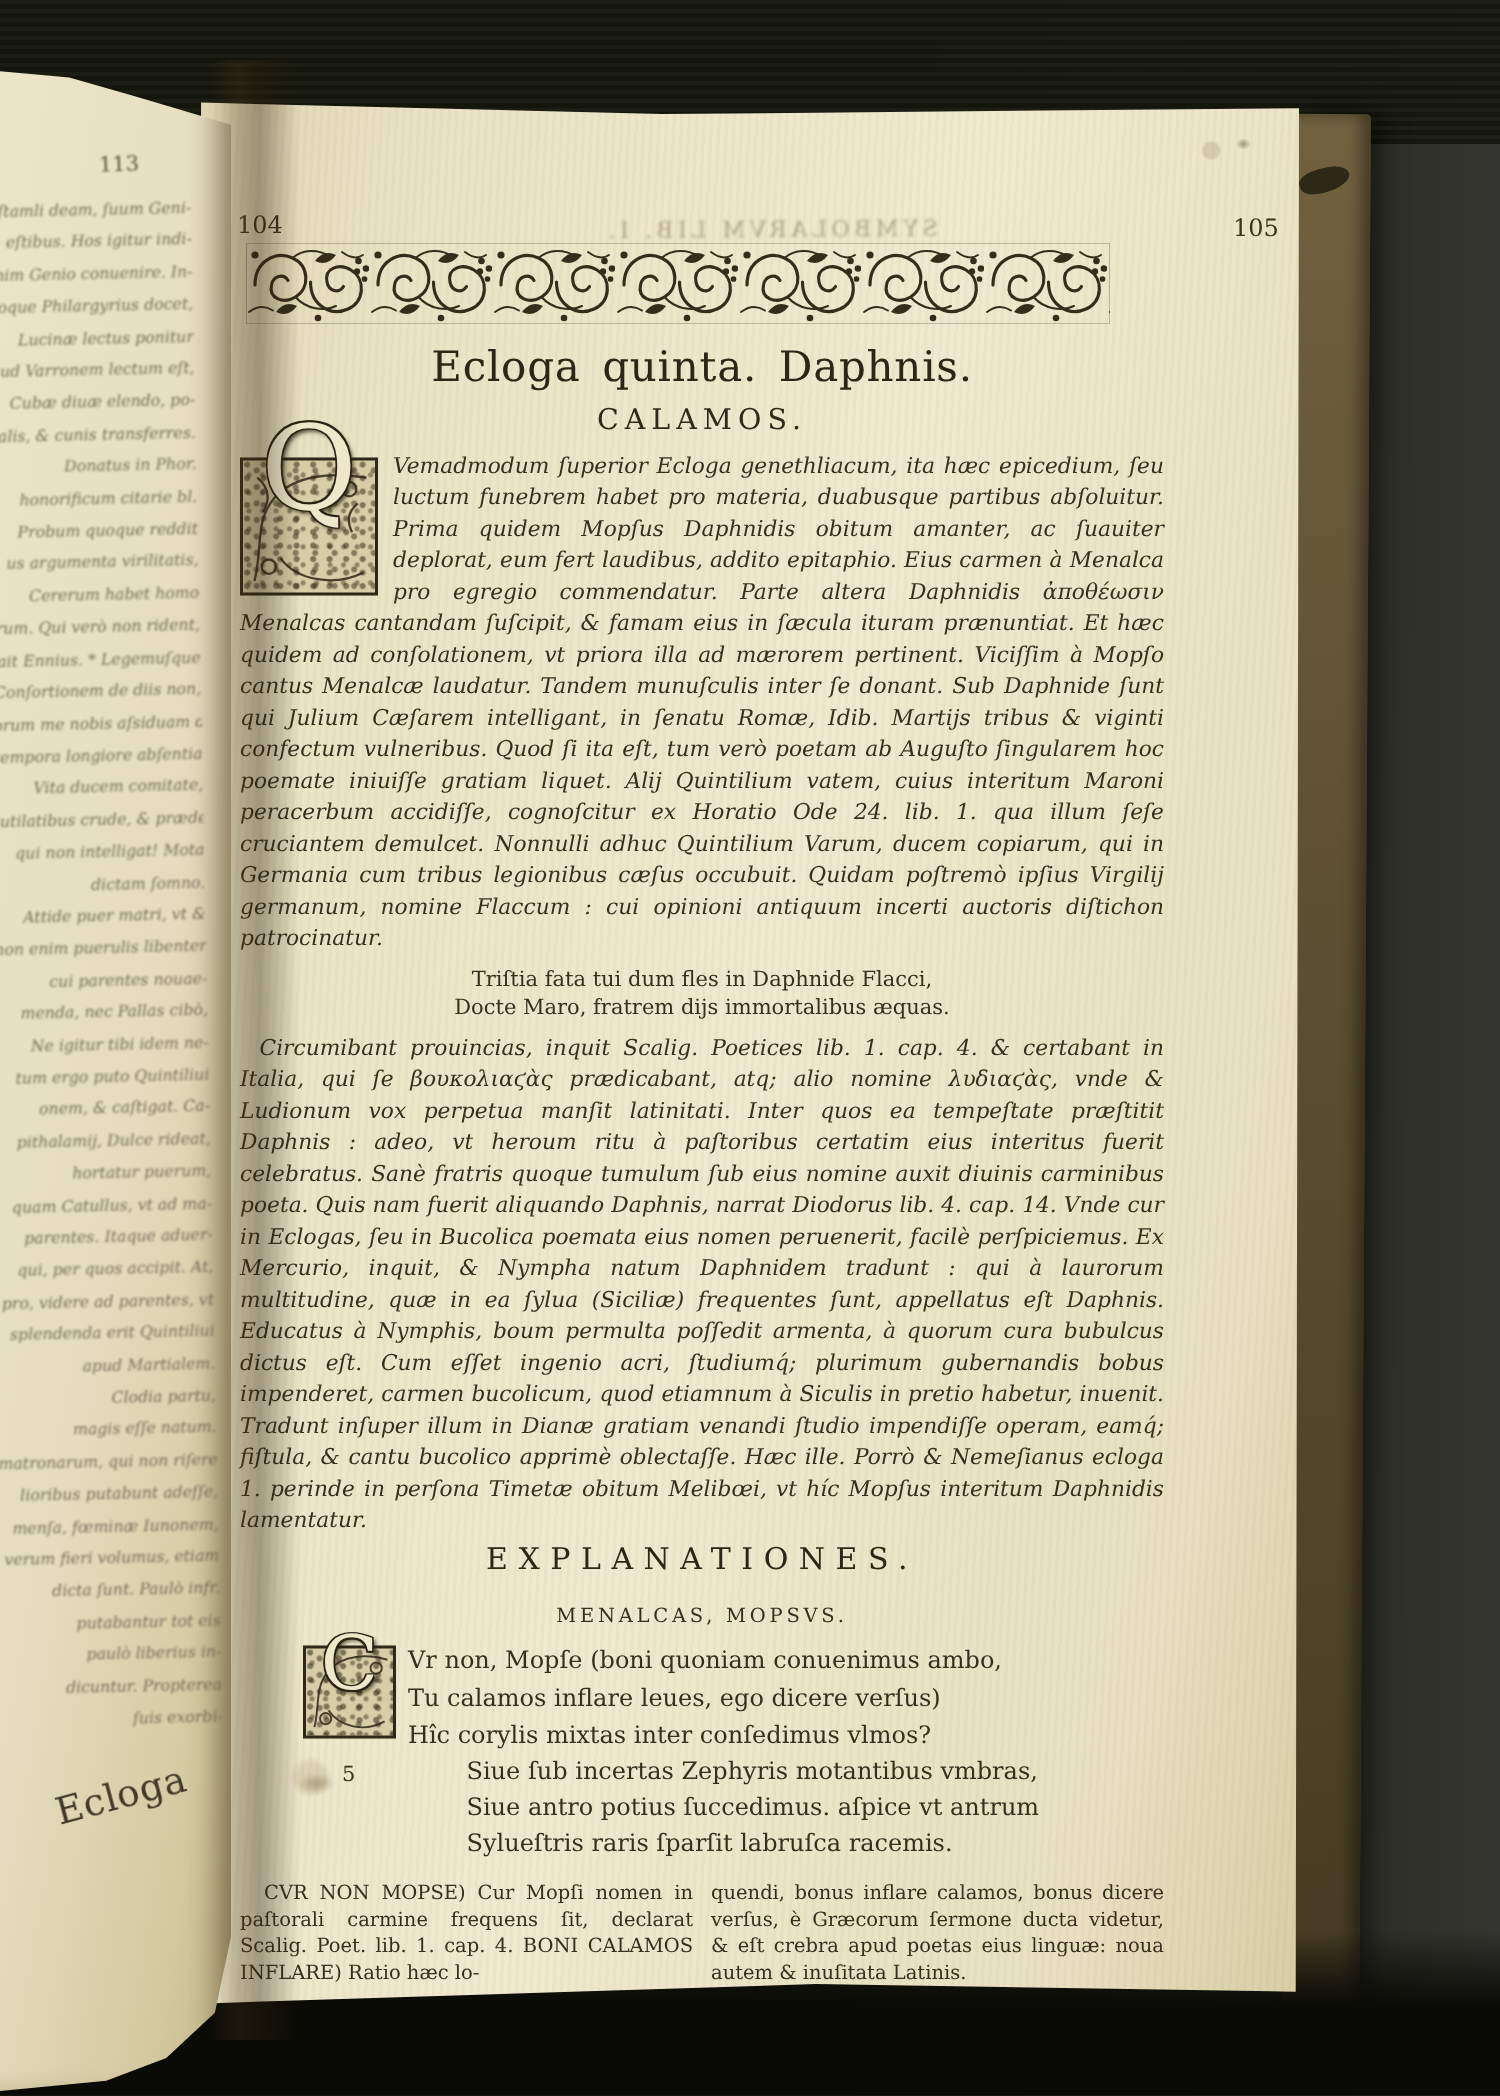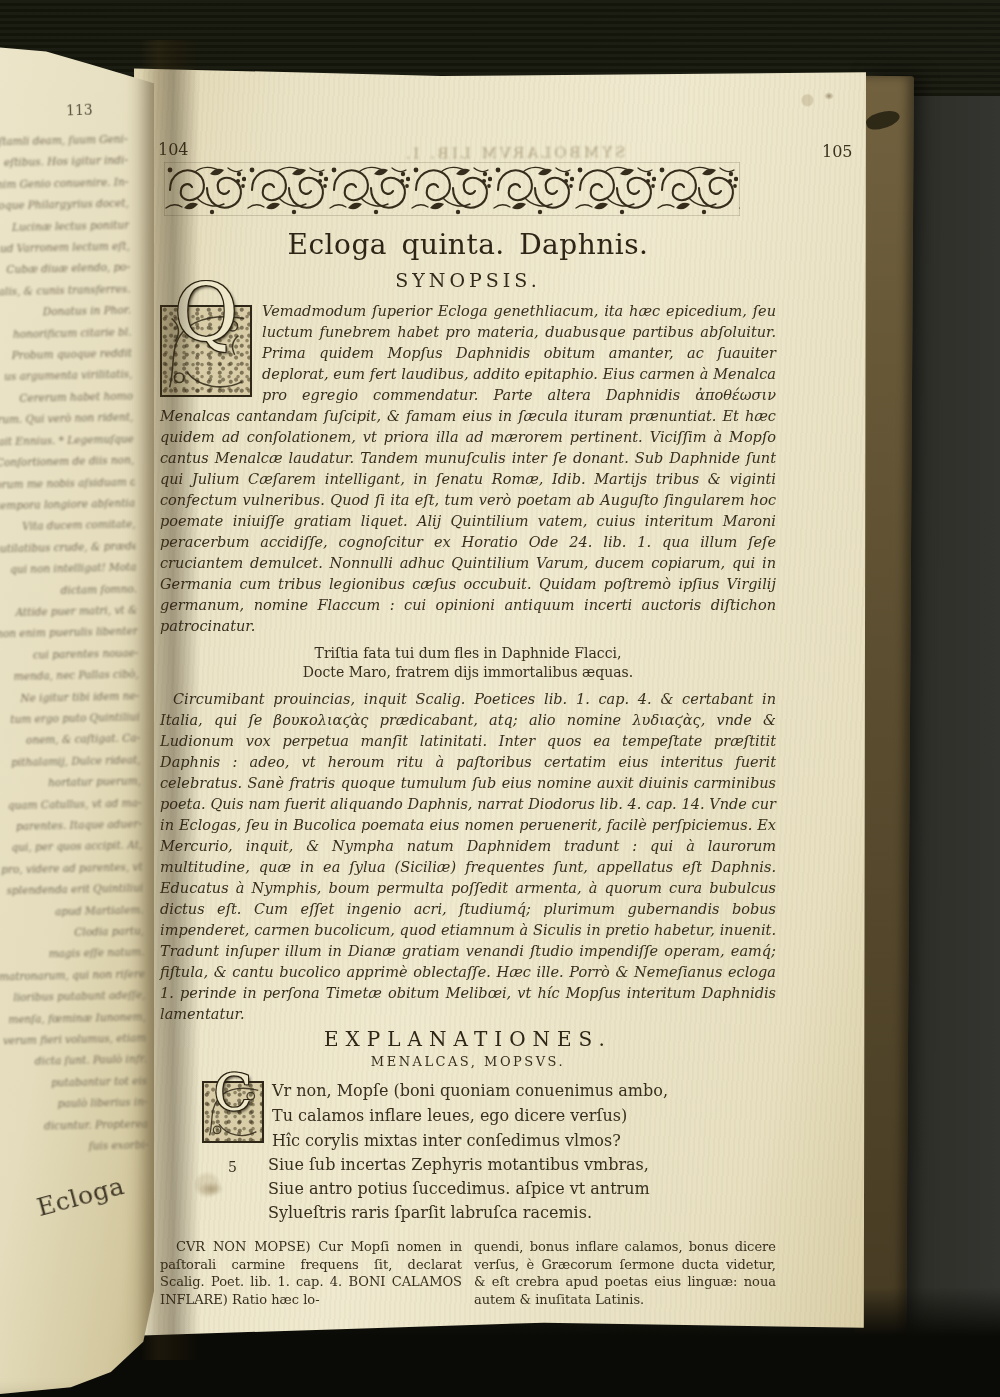--- a/index.html
+++ b/index.html
@@ -76,24 +76,24 @@
   .initial-letter{position:absolute;left:0;right:0;top:-4px;text-align:center;
     font-size:78px;font-style:normal;color:#eee7ca;
     text-shadow:1px 1px 0 #2a2212,-1px -1px 0 #2a2212,1px -1px 0 #2a2212,-1px 1px 0 #2a2212,2px 2px 3px rgba(42,34,18,.85);}
   .initial-box.small{width:62px;height:62px;margin:3px 8px 0 0;}
   .initial-box.small .initial-letter{font-size:50px;top:-2px;}
 
   .distich{text-align:center;font-style:normal;font-size:14px;line-height:19px;margin:7px 0;}
   .para2{font-style:italic;font-size:14.5px;line-height:21px;text-align:justify;text-indent:13px;margin-top:2px;}
 
   .expl-head{text-align:center;font-size:20px;letter-spacing:7px;margin-top:2px;color:#2e2516;}
-  .expl-sub{text-align:center;font-size:13px;letter-spacing:2.5px;margin-top:3px;}
+  .expl-sub{text-align:center;font-size:13px;letter-spacing:2.5px;margin-top:19px;}
 
   .verse{margin:9px 0 0 42px;font-size:16px;line-height:25px;}
-  .verse-line{white-space:nowrap;}
+  .verse-line{white-space:nowrap;padding-left:43px;}
   .speaker-line{margin-left:33px;font-size:13.5px;letter-spacing:1.3px;line-height:24px;white-space:nowrap;}
   .verse2{margin-left:108px;position:relative;font-size:16px;line-height:24px;}
   .line-no{position:absolute;left:-40px;top:2px;font-size:14px;}
 
   .footnotes{display:flex;gap:12px;margin-top:13px;font-size:13px;line-height:17.6px;text-align:justify;}
   .footnotes .fn-col{width:302px;}
   .fn-indent{text-indent:16px;}
 
   .stain1{position:absolute;left:64px;top:1120px;width:26px;height:14px;border-radius:50%;
     background:radial-gradient(ellipse,rgba(110,88,45,.4),transparent 70%);filter:blur(1px);}
@@ -194,21 +194,21 @@
               <circle cx="6" cy="8" r="2.4"></circle>
                 <circle cx="48" cy="50" r="2.2"></circle>
             </g>
           </pattern>
         </defs>
         <rect x="0" y="0" width="576" height="54" fill="url(#vine)"></rect>
         <rect x="0" y="0" width="576" height="54" fill="none" stroke="#352c1b" stroke-width="1" opacity=".35"></rect>
       </svg>
 
       <div class="main-title">Ecloga quinta. Daphnis.</div>
-      <div class="syn-head">SYNOPSIS.</div>
+      <div class="syn-head">CALAMOS.</div>
 
       <div class="syn-body">
         <span class="initial-box">
           <svg viewBox="0 0 92 92" xmlns="http://www.w3.org/2000/svg">
             <g stroke="#2e2717" fill="none" stroke-width="1.6" opacity=".85">
               <path d="M8 84 C14 60 8 42 22 26 C36 10 62 8 86 12"></path>
               <path d="M84 78 C64 88 38 84 26 68"></path>
               <path d="M10 12 q12 10 4 24"></path>
               <path d="M80 30 q-10 8 -4 20"></path>
               <circle cx="18" cy="74" r="5"></circle>

